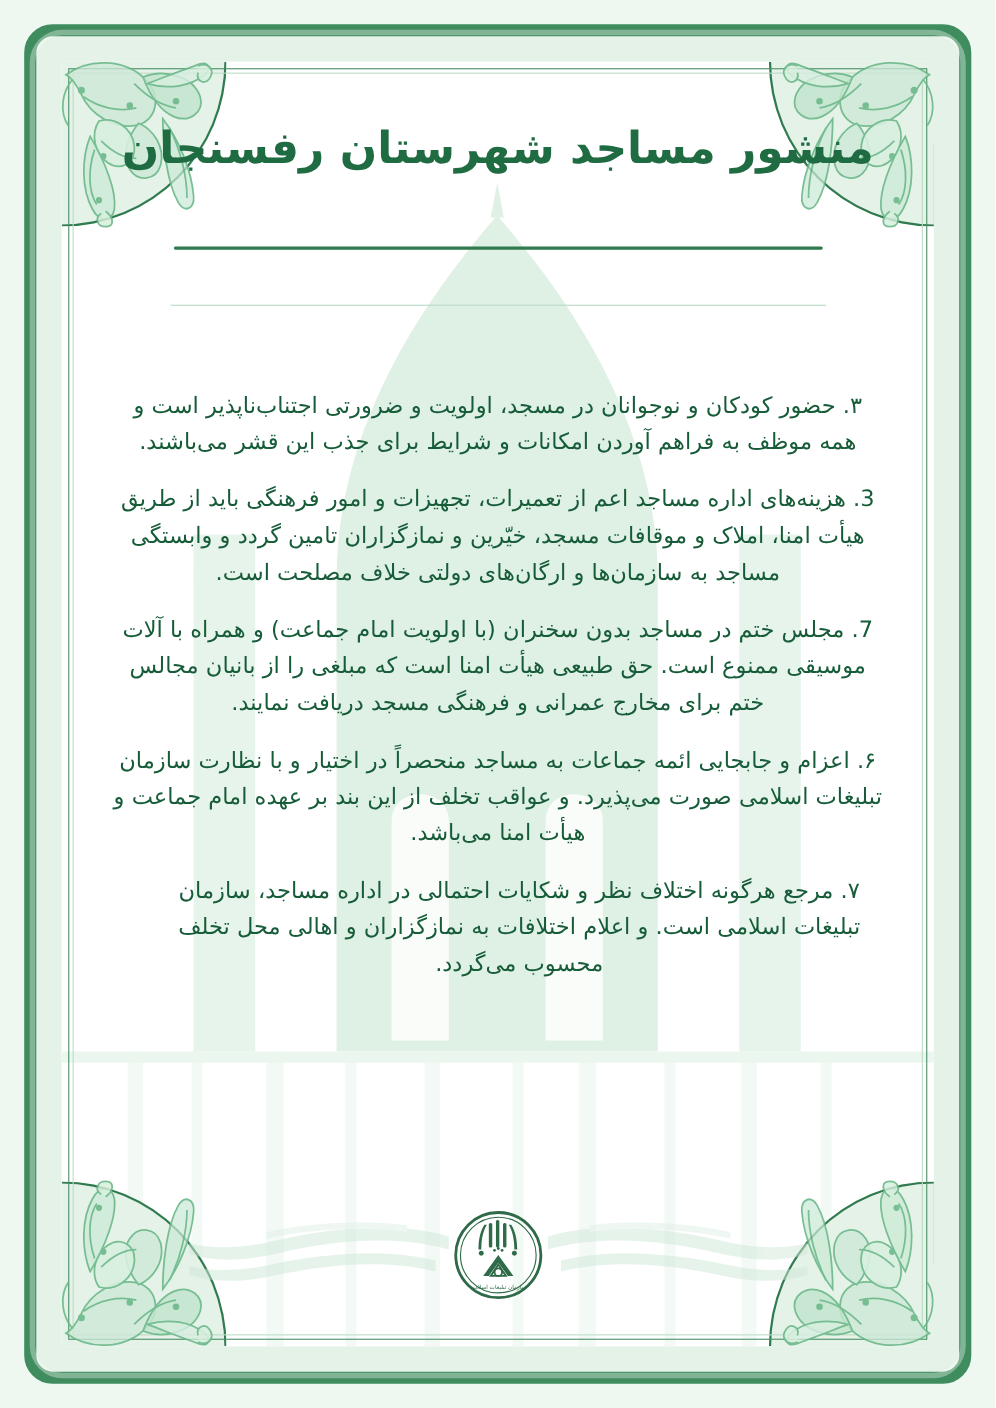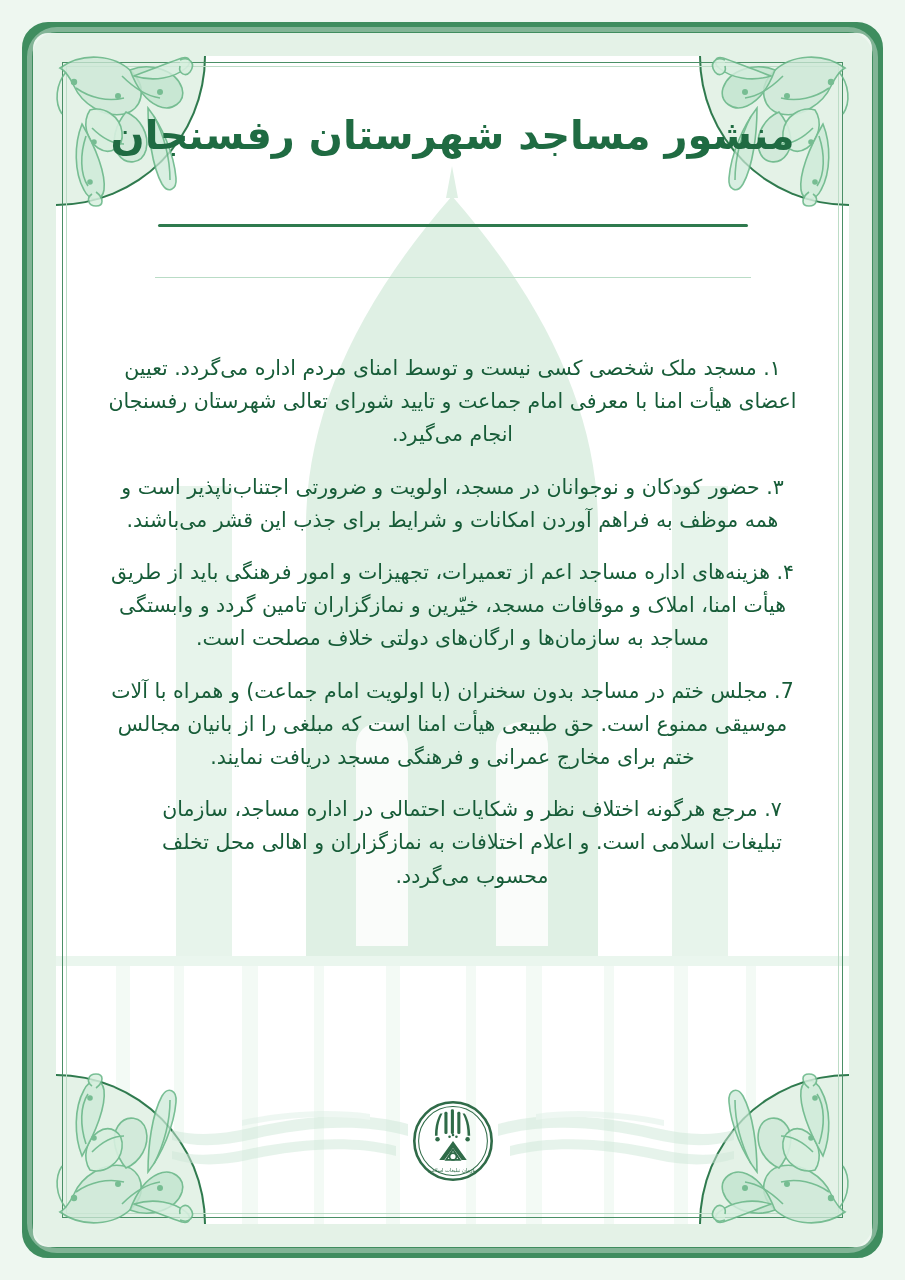--- a/index.html
+++ b/index.html
@@ -359,24 +359,24 @@
     </g>
   </svg>
 
   <div class="content">
 
     <h1 class="title">منشور مساجد شهرستان رفسنجان</h1>
     <div class="title-rule"></div>
     <div class="title-rule-soft"></div>
 
     <div class="clauses">
-      <p class="clause">۱. مسجد ملک شخصی کسی نیست و توسط امنای مردم اداره می‌گردد. تعیین اعضای هیأت امنا با معرفی امام جماعت و تایید شورای تعالی شهرستان رفسنجان انجام می‌گیرد.</p>
       <p class="clause">۳. حضور کودکان و نوجوانان در مسجد، اولویت و ضرورتی اجتناب‌ناپذیر است و همه موظف به فراهم آوردن امکانات و شرایط برای جذب این قشر می‌باشند.</p>
-      <p class="clause">۴. هزینه‌های اداره مساجد اعم از تعمیرات، تجهیزات و امور فرهنگی باید از طریق هیأت امنا، املاک و موقافات مسجد، خیّرین و نمازگزاران تامین گردد و وابستگی مساجد به سازمان‌ها و ارگان‌های دولتی خلاف مصلحت است.</p>
+      <p class="clause">3. هزینه‌های اداره مساجد اعم از تعمیرات، تجهیزات و امور فرهنگی باید از طریق هیأت امنا، املاک و موقافات مسجد، خیّرین و نمازگزاران تامین گردد و وابستگی مساجد به سازمان‌ها و ارگان‌های دولتی خلاف مصلحت است.</p>
       <p class="clause">7. مجلس ختم در مساجد بدون سخنران (با اولویت امام جماعت) و همراه با آلات موسیقی ممنوع است. حق طبیعی هیأت امنا است که مبلغی را از بانیان مجالس ختم برای مخارج عمرانی و فرهنگی مسجد دریافت نمایند.</p>
+      <p class="clause">۶. اعزام و جابجایی ائمه جماعات به مساجد منحصراً در اختیار و با نظارت سازمان تبلیغات اسلامی صورت می‌پذیرد. و عواقب تخلف از این بند بر عهده امام جماعت و هیأت امنا می‌باشد.</p>
       <p class="clause">۷. مرجع هرگونه اختلاف نظر و شکایات احتمالی در اداره مساجد، سازمان تبلیغات اسلامی است. و اعلام اختلافات به نمازگزاران و اهالی محل تخلف محسوب می‌گردد.</p>
     </div>
   </div>
 
   <div class="footer">
 
     <svg class="footer-swoosh" viewBox="0 0 240 70">
       <g fill="#cfe8d8">
         <path d="M2 18 C50 4 110 10 160 22 C190 29 216 30 238 24 L238 34 C214 42 186 40 156 33 C108 22 52 16 2 30 Z"></path>
         <path d="M14 40 C62 28 118 34 166 44 C194 50 218 50 238 45 L238 53 C216 60 190 60 162 54 C116 44 62 38 14 50 Z"></path>

